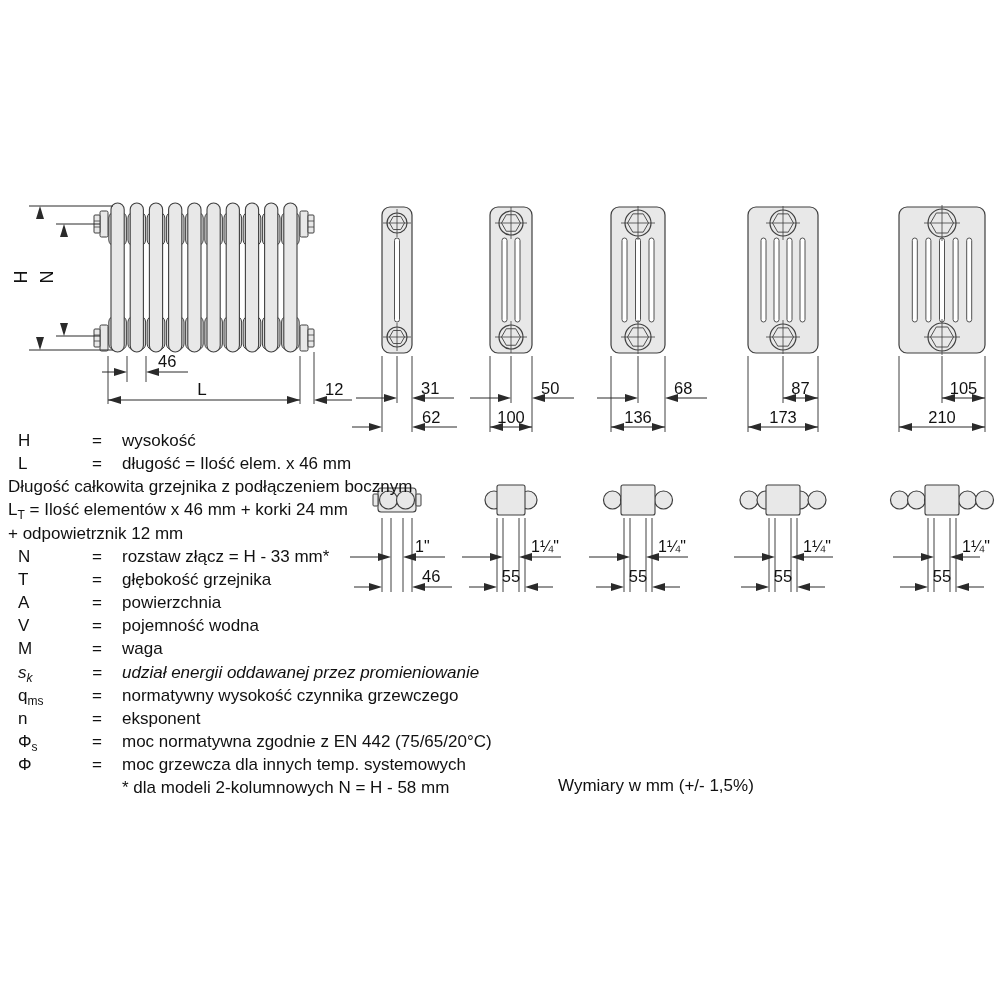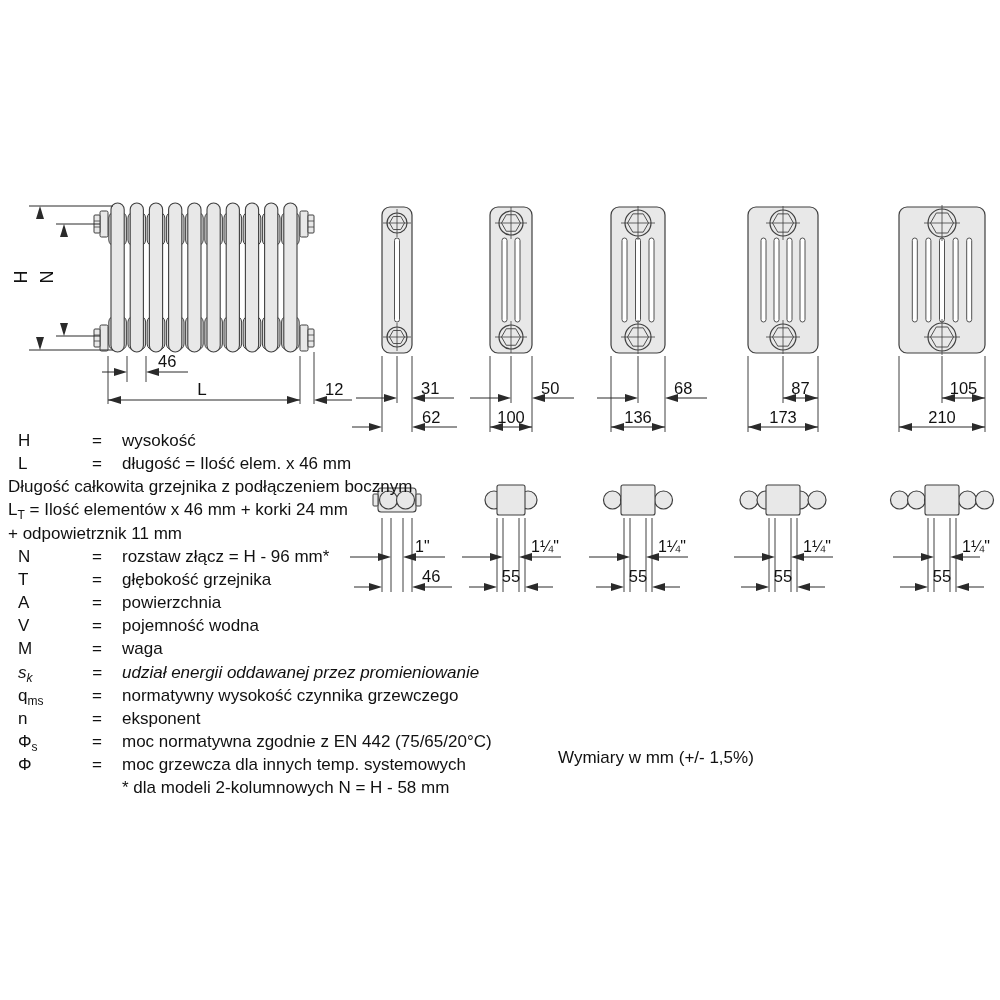--- a/index.html
+++ b/index.html
@@ -10,21 +10,21 @@
   #drawing { position:absolute; left:0; top:0; }
   #drawing text { font-family:"Liberation Sans", sans-serif; fill:#111; }
   .legend { position:absolute; left:0; top:430px; width:565px; height:375px; font-size:17px; }
   .lrow { position:absolute; left:0; width:100%; height:23px; white-space:nowrap; line-height:22px; }
   .lrow .c1   { position:absolute; left:18px; }
   .lrow .eq   { position:absolute; left:92px; }
   .lrow .desc { position:absolute; left:122px; }
   .lrow .flow { position:absolute; left:8px; }
   .lrow .flow.indent { left:122px; }
   .sb { font-size:12px; position:relative; top:4px; }
-  .note { position:absolute; left:558px; top:748px; font-size:17px; white-space:nowrap; }
+  .note { position:absolute; left:558px; top:776px; font-size:17px; white-space:nowrap; }
 </style>
 </head>
 <body>
 
 <div class="page">
   <svg id="drawing" width="1000" height="1000" viewBox="0 0 1000 1000">
       <g>
         <rect x="108.8" y="212" width="17.6" height="34" rx="6" ry="6" fill="#d9d9d9" stroke="#3f3f3f" stroke-width="1"></rect>
         <rect x="108.8" y="316" width="17.6" height="34" rx="6" ry="6" fill="#d9d9d9" stroke="#3f3f3f" stroke-width="1"></rect>
         <rect x="128" y="212" width="17.6" height="34" rx="6" ry="6" fill="#d9d9d9" stroke="#3f3f3f" stroke-width="1"></rect>
@@ -373,26 +373,26 @@
         <span class="eq">=</span>
         <span class="desc">długość = Ilość elem. x 46 mm</span>
       </div>
       <div class="lrow" style="top: 46px;">
         <span class="flow">Długość całkowita grzejnika z podłączeniem bocznym</span>
       </div>
       <div class="lrow" style="top: 69px;">
         <span class="flow"><span>L</span><span class="sb">T</span><span> = Ilość elementów x 46 mm + korki 24 mm</span></span>
       </div>
       <div class="lrow" style="top: 93px;">
-        <span class="flow">+ odpowietrznik 11 mm</span>
+        <span class="flow">+ odpowietrznik 12 mm</span>
       </div>
       <div class="lrow" style="top: 116px;">
         <span class="c1"><span>N</span></span>
         <span class="eq">=</span>
-        <span class="desc">rozstaw złącz = H - 96 mm*</span>
+        <span class="desc">rozstaw złącz = H - 33 mm*</span>
       </div>
       <div class="lrow" style="top: 139px;">
         <span class="c1"><span>T</span></span>
         <span class="eq">=</span>
         <span class="desc">głębokość grzejnika</span>
       </div>
       <div class="lrow" style="top: 162px;">
         <span class="c1"><span>A</span></span>
         <span class="eq">=</span>
         <span class="desc">powierzchnia</span>

